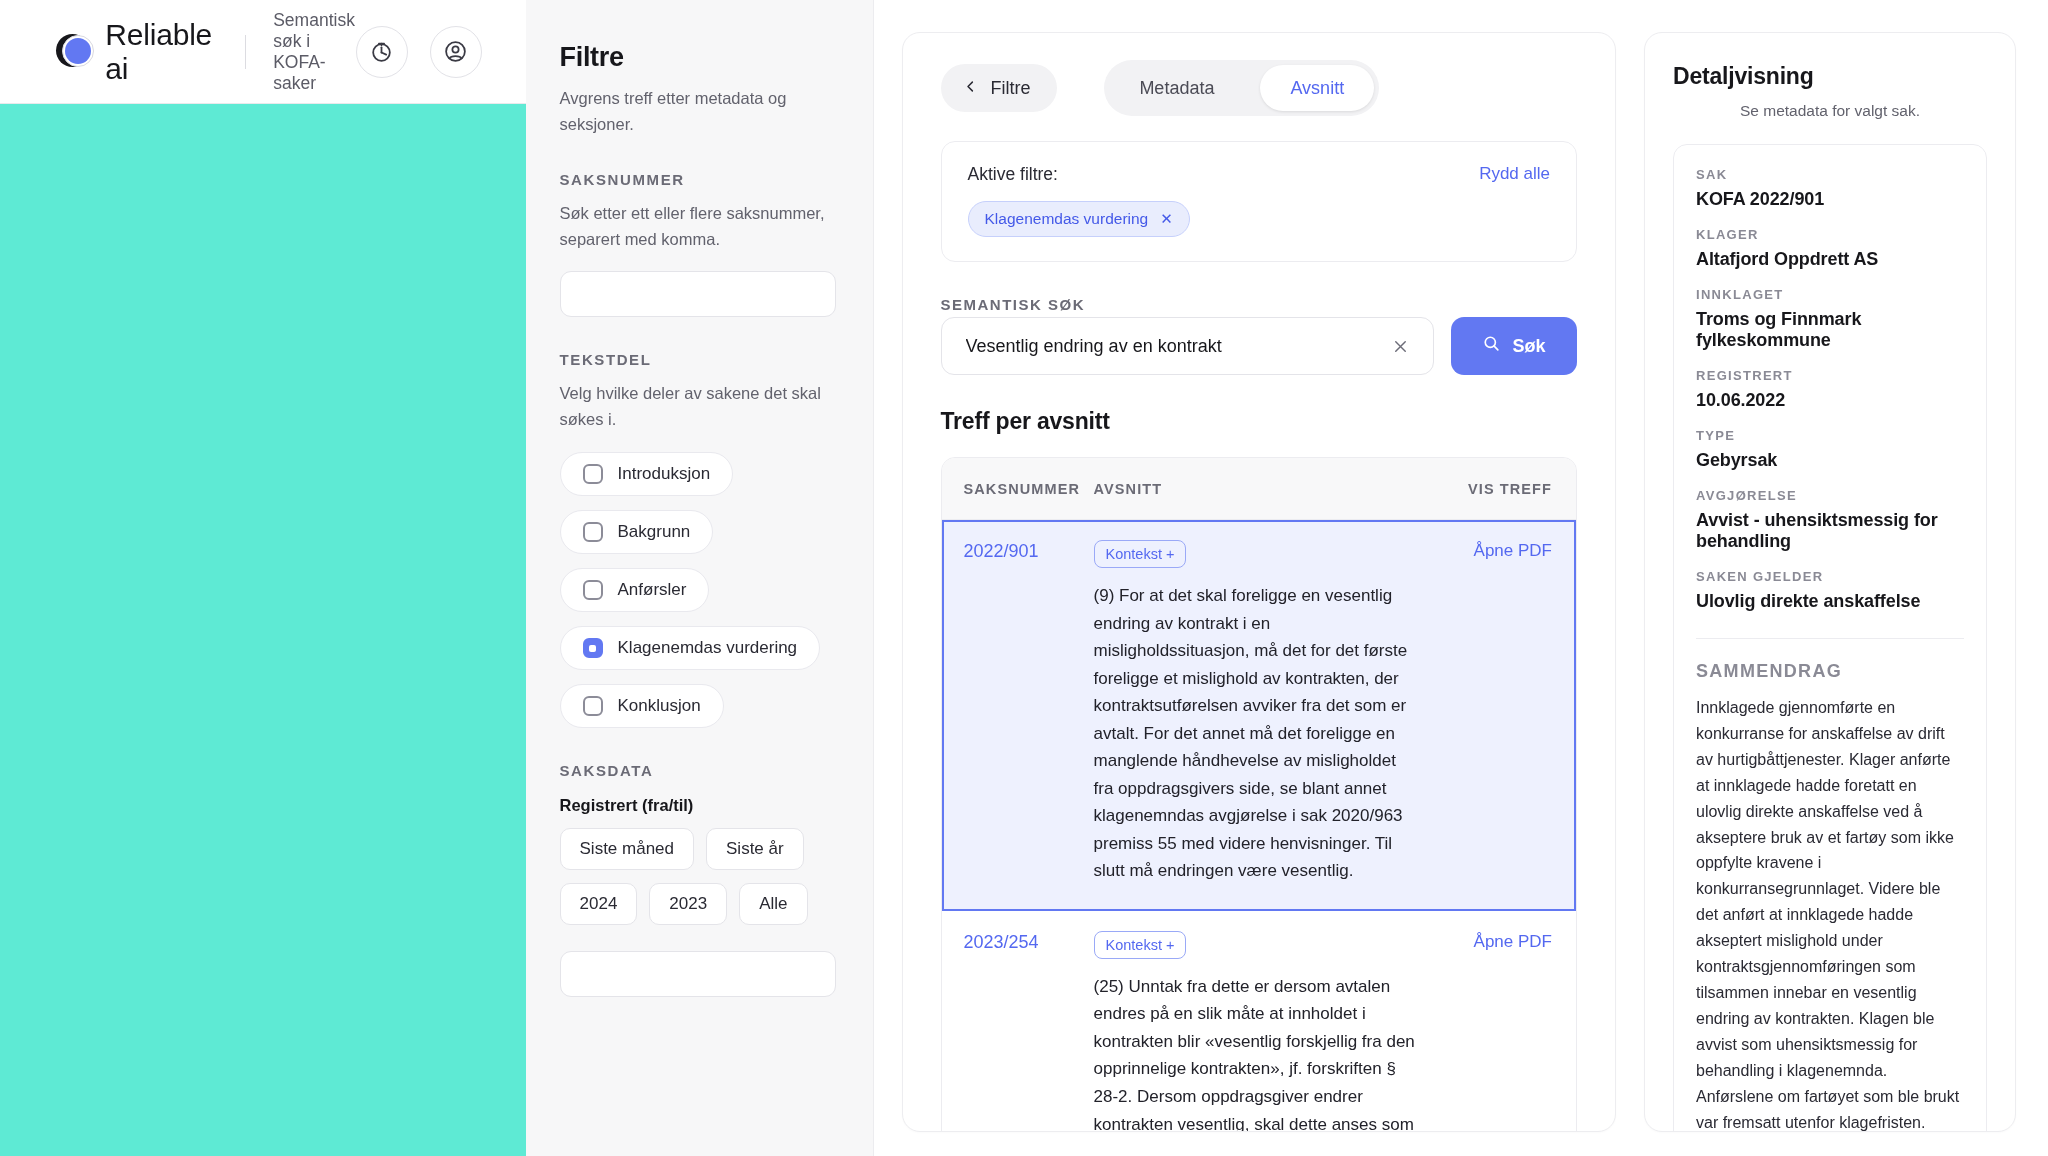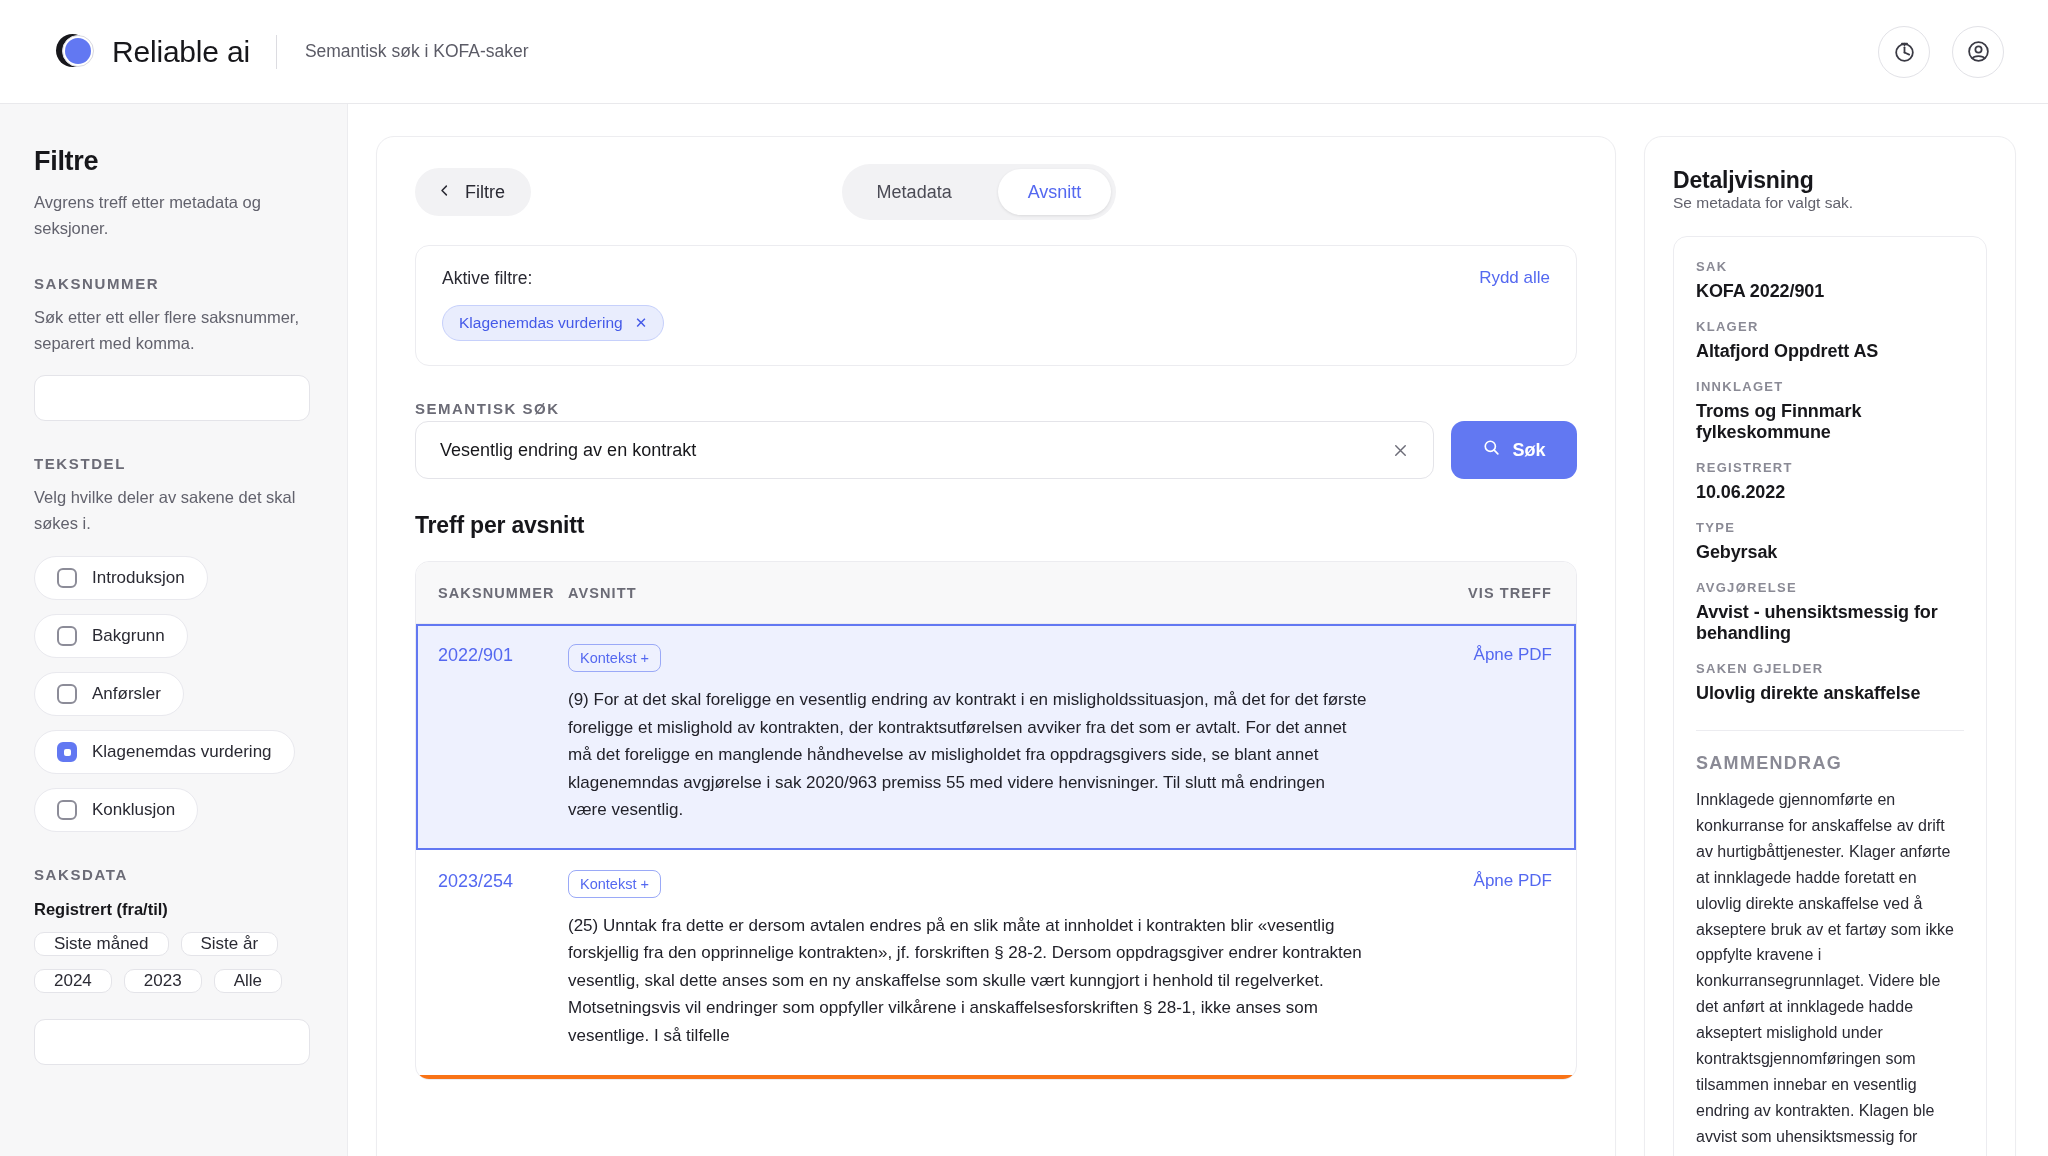--- a/index.html
+++ b/index.html
@@ -2,21 +2,21 @@
 <html><head>
 <meta charset="utf-8">
 <style>
   * { box-sizing: border-box; margin: 0; padding: 0; }
   html, body {
     width: 2048px; height: 1156px;
     font-family: "Liberation Sans", sans-serif;
     background: #ffffff;
     overflow: hidden;
   }
-  .app { width: 2048px; height: 1156px; display: flex; flex-direction: column; background:#4d7c0f; }
+  .app { width: 2048px; height: 1156px; display: flex; flex-direction: row; background:#5eead4; }
 
   
   .header {
     height: 104px; flex: 0 0 104px;
     background: #ffffff;
     border-bottom: 1px solid #e9e9ec;
     display: flex; align-items: center;
     padding: 0 44px 0 56px;
   }
   .brand { display: flex; align-items: center; gap: 18px; }
@@ -92,21 +92,21 @@
     display: flex; align-items: center; justify-content: center;
   }
   .chk.on .chk-box::after {
     content: ""; width: 7px; height: 7px; border-radius: 2px; background: #ffffff;
   }
   .chk-label { font-size: 17px; color: #2a2a33; white-space: nowrap; }
   .date-label { margin-top: 17px; font-size: 16.5px; font-weight: 700; color: #17171b; }
   .pill-row { margin-top: 13px; display: flex; gap: 12px; flex-wrap: wrap; }
   .pill {
     background: #ffffff; border: 1px solid #e4e4e9; border-radius: 10px;
-    height: 24px; padding: 0 19px; font-size: 17px; color: #2a2a33;
+    height: 42px; padding: 0 19px; font-size: 17px; color: #2a2a33;
     display: inline-flex; align-items: center; cursor: pointer;
     font-family: "Liberation Sans", sans-serif;
   }
   .side-input-bottom {
     margin-top: 26px; width: 276px; height: 46px;
     background: #ffffff; border: 1px solid #e4e4e9; border-radius: 11px;
   }
 
   
   .main { flex: 1 1 auto; padding: 32px 28px 0 28px; min-width: 0; }
@@ -220,21 +220,21 @@
   
   .detail {
     width: 404px; flex: 0 0 404px; padding: 32px 32px 0 0;
   }
   .detail-card {
     background: #ffffff; border: 1px solid #ededf0; border-radius: 18px;
     height: 1100px; padding: 30px 28px 0 28px; overflow: hidden;
     box-shadow: 0 1px 2px rgba(0,0,0,0.02);
   }
   .detail-title { font-size: 23px; font-weight: 700; color: #17171b; letter-spacing: -0.2px; }
-  .detail-sub { margin-top: 0; font-size: 15.5px; color: #62626d; }
+  .detail-sub { margin-top: 12px; font-size: 15.5px; color: #62626d; text-align: center; }
   .meta-box {
     margin-top: 24px; border: 1px solid #ececf0; border-radius: 14px;
     padding: 22px 22px 0 22px;
   }
   .meta-k {
     font-size: 13px; font-weight: 600; letter-spacing: 1.3px;
     color: #8a8a95; text-transform: uppercase;
   }
   .meta-v { margin-top: 7px; font-size: 18px; font-weight: 700; color: #17171b; letter-spacing: -0.1px; }
   .meta-item + .meta-item { margin-top: 17px; }

